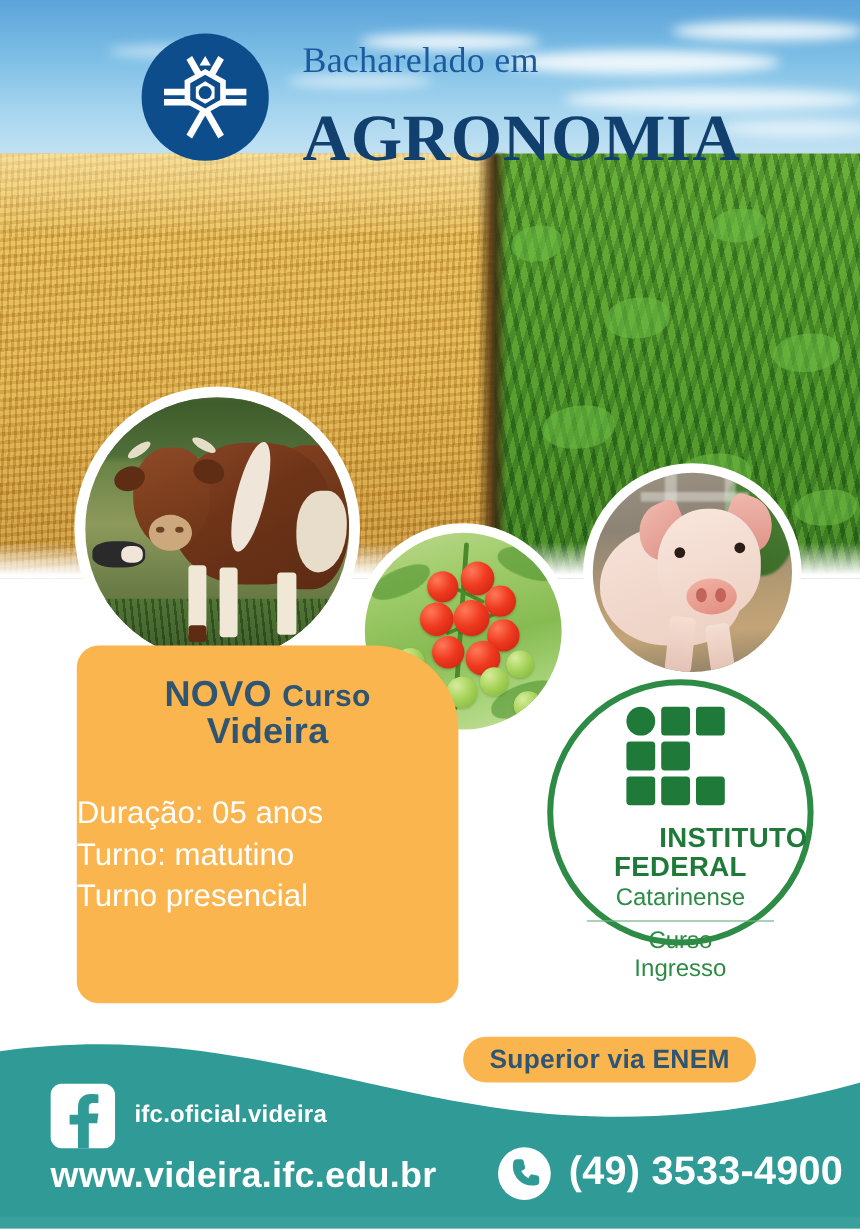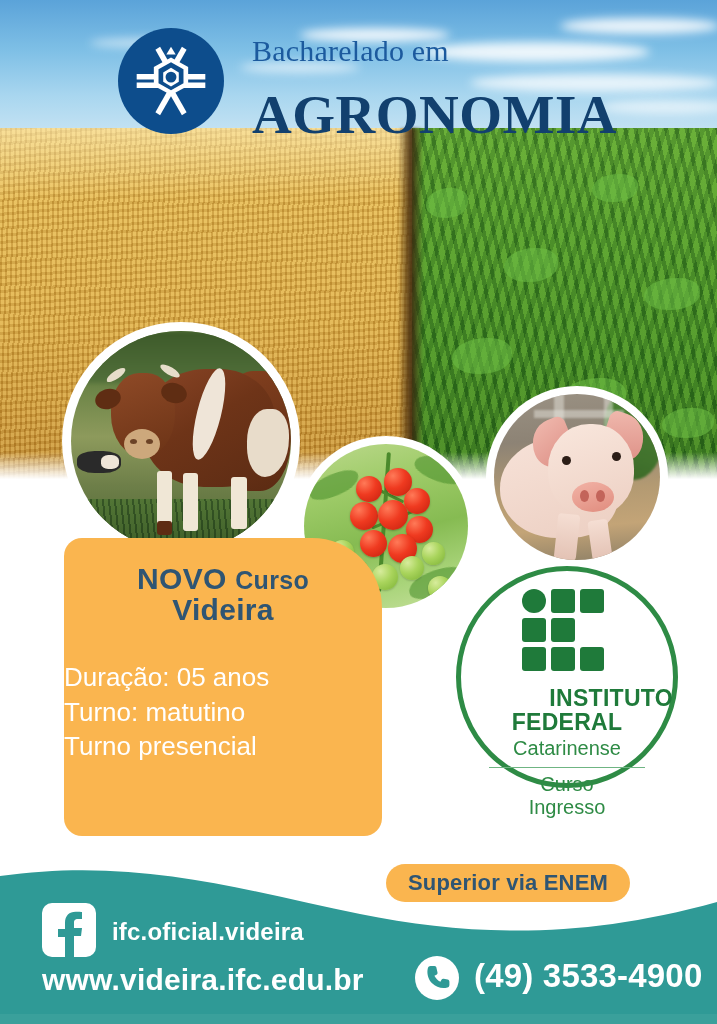--- a/index.html
+++ b/index.html
@@ -182,21 +182,21 @@
     background:#fab54f; border-radius:19px;
     display:flex; align-items:center; justify-content:center;
     color:#2f5573; font-weight:700; font-size:22px; letter-spacing:.2px;
   }
 
   
   .footer-wave { position:absolute; left:0; top:840px; width:717px; height:184px; }
   .footer-bottom-strip { position:absolute; left:0; top:1014px; width:717px; height:10px; background:#3aa09b; }
 
   .fb-icon { position:absolute; left:42px; top:903px; width:54px; height:54px; }
-  .fb-text { position:absolute; left:112px; top:918px; color:#ffffff; font-weight:700; font-size:24px; letter-spacing:.2px; }
+  .fb-text { position:absolute; left:112px; top:918px; color:#ffffff; font-weight:700; font-size:20px; letter-spacing:.2px; }
   .site-text { position:absolute; left:42px; top:963px; color:#ffffff; font-weight:700; font-size:30px; letter-spacing:.2px; }
   .ph-icon { position:absolute; left:414px; top:955px; width:46px; height:46px; }
   .ph-text { position:absolute; left:474px; top:957px; color:#ffffff; font-weight:700; font-size:33px; letter-spacing:.2px; }
 </style>
 </head>
 <body>
 
 <div class="poster">
 
   <div class="bg-photo">

